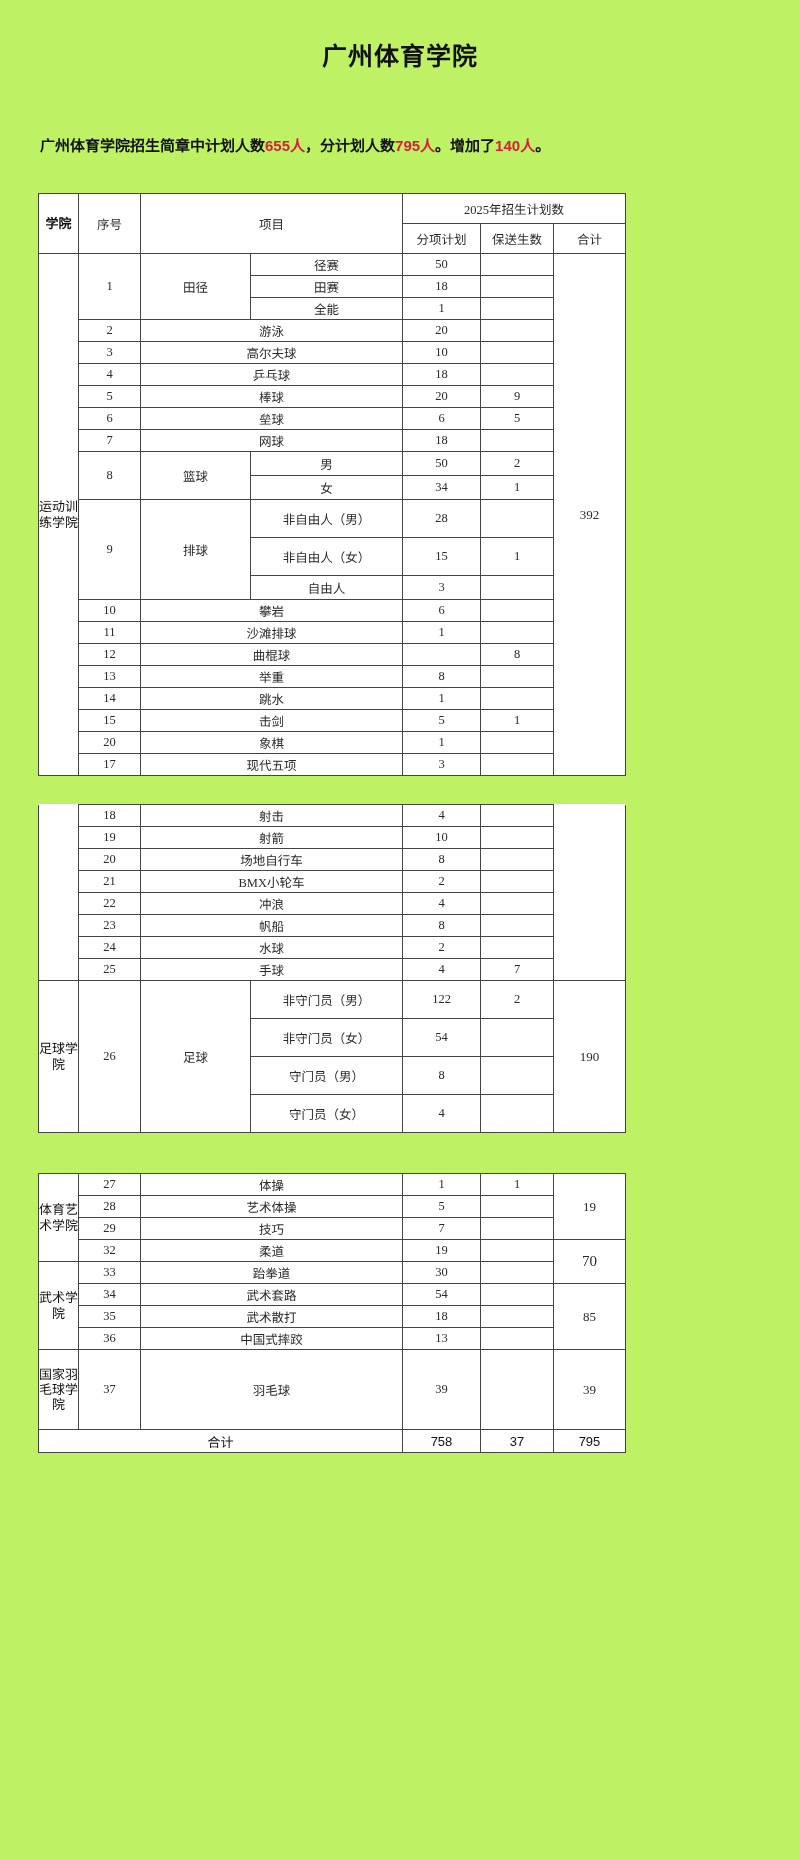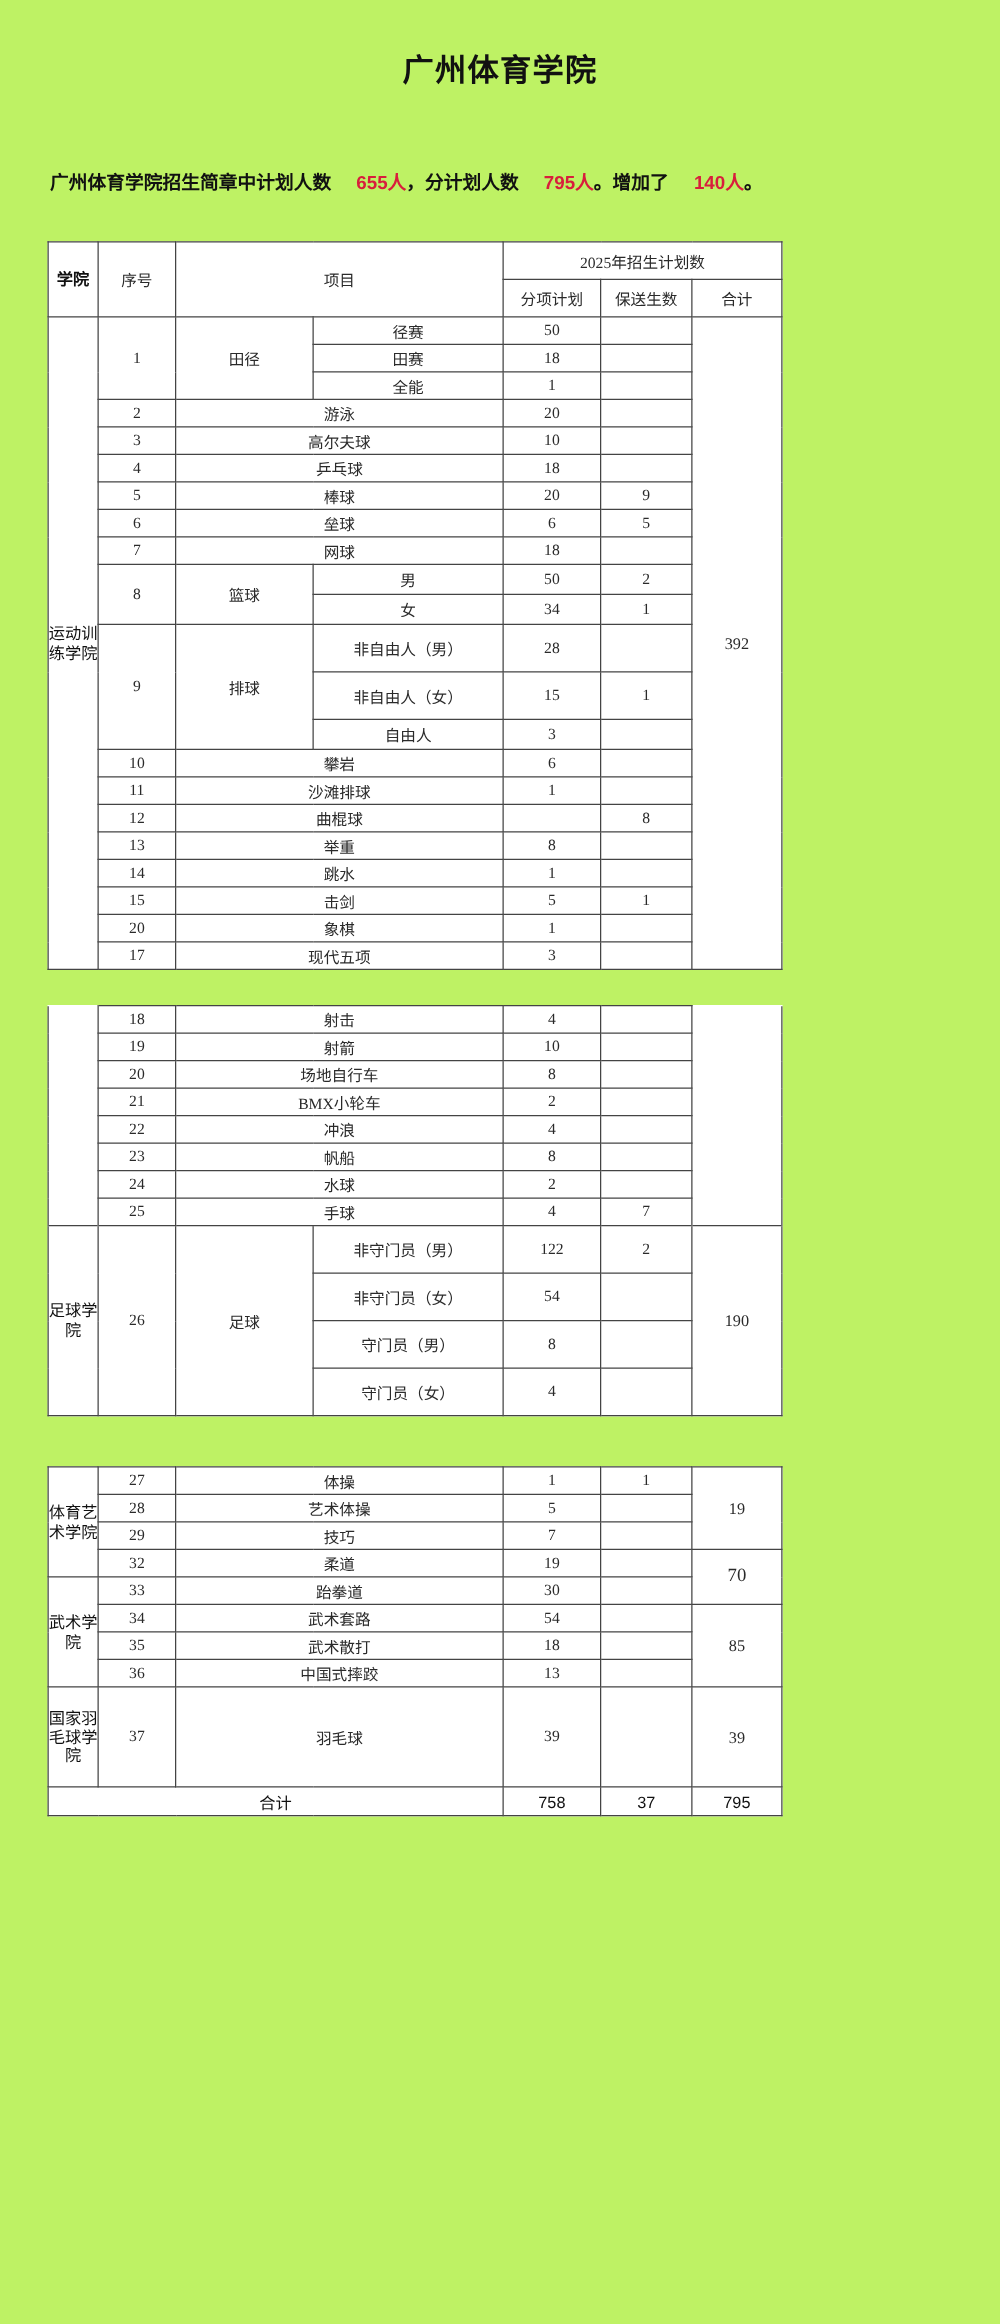--- a/index.html
+++ b/index.html
@@ -36,21 +36,20 @@
     font-family: "Liberation Sans", "DejaVu Sans", sans-serif;
     font-weight: bold;
     font-size: 15px;
     color: #111;
     padding: 58px 0 0 40px;
     letter-spacing: 0px;
     white-space: nowrap;
   }
   .summary-line .hl {
     color: #d81e3c;
-    margin-left: 20px;
   }
 
   .tbl-wrap {
     padding: 0 0 0 0;
   }
   table.plan {
     border-collapse: collapse;
     table-layout: fixed;
     margin-left: 38px;
     font-size: 12.5px;

